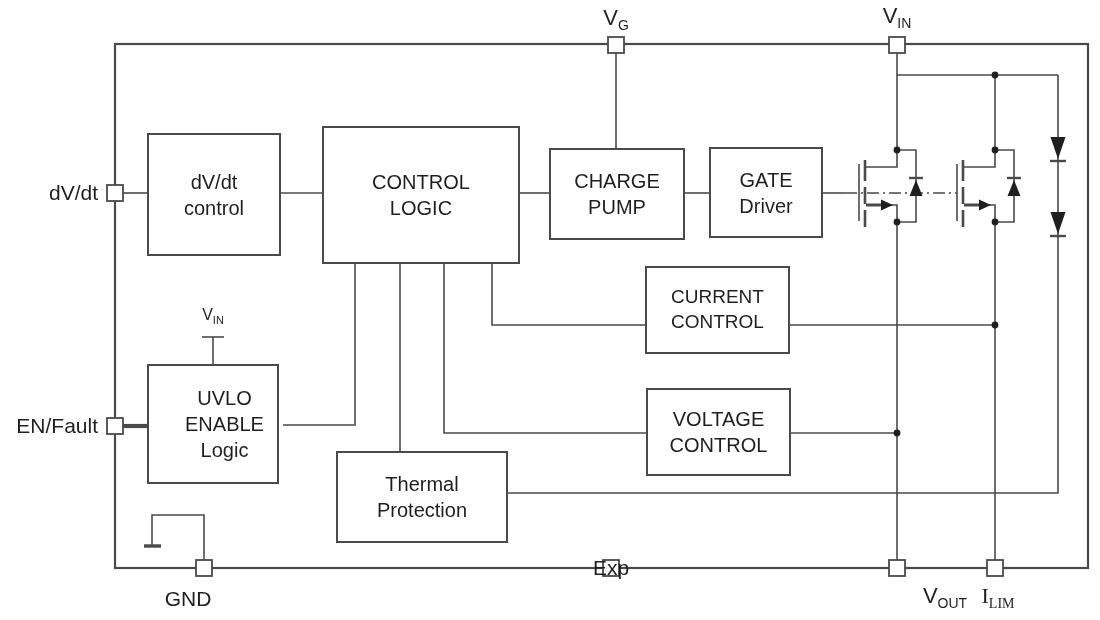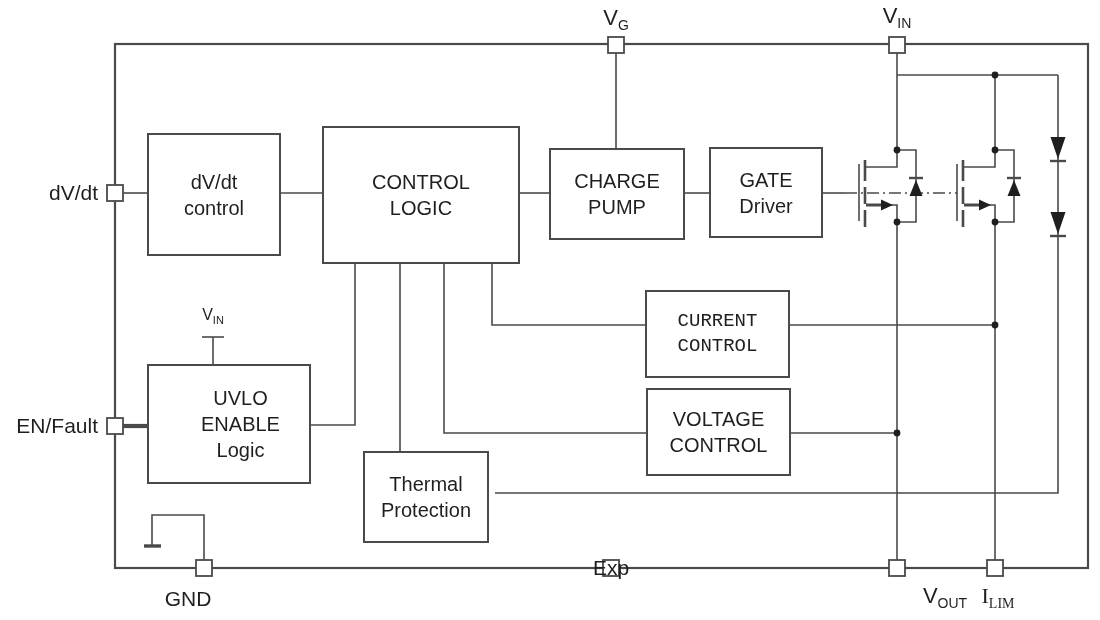--- a/index.html
+++ b/index.html
@@ -154,37 +154,37 @@
   <div class="block" style="left:549px;top:148px;width:136px;height:92px;">
     <span>CHARGE
 PUMP</span>
   </div>
 
   <div class="block" style="left:709px;top:147px;width:114px;height:91px;">
     <span>GATE
 Driver</span>
   </div>
 
-  <div class="block" style="left:645px;top:290px;width:145px;height:88px;font-size:19px;font-family:Liberation Mono, monospace;">
+  <div class="block" style="left:645px;top:266px;width:145px;height:88px;font-size:19px;">
     <span>CURRENT
 CONTROL</span>
   </div>
 
   <div class="block" style="left:646px;top:388px;width:145px;height:88px;font-size:20px;">
     <span>VOLTAGE
 CONTROL</span>
   </div>
 
-  <div class="block" style="left:147px;top:364px;width:164px;height:120px;padding-left:23px;">
+  <div class="block" style="left:147px;top:364px;width:132px;height:120px;padding-left:23px;">
     <span>UVLO
 ENABLE
 Logic</span>
   </div>
 
-  <div class="block" style="left:363px;top:451px;width:126px;height:92px;">
+  <div class="block" style="left:336px;top:451px;width:172px;height:92px;">
     <span>Thermal
 Protection</span>
   </div>
 
   <div class="pinlabel right" style="left:24px;top:181px;width:74px;">
     <span>dV/dt</span>
   </div>
 
   <div class="pinlabel right" style="left:0px;top:414px;width:98px;">
     <span>EN/Fault</span>

